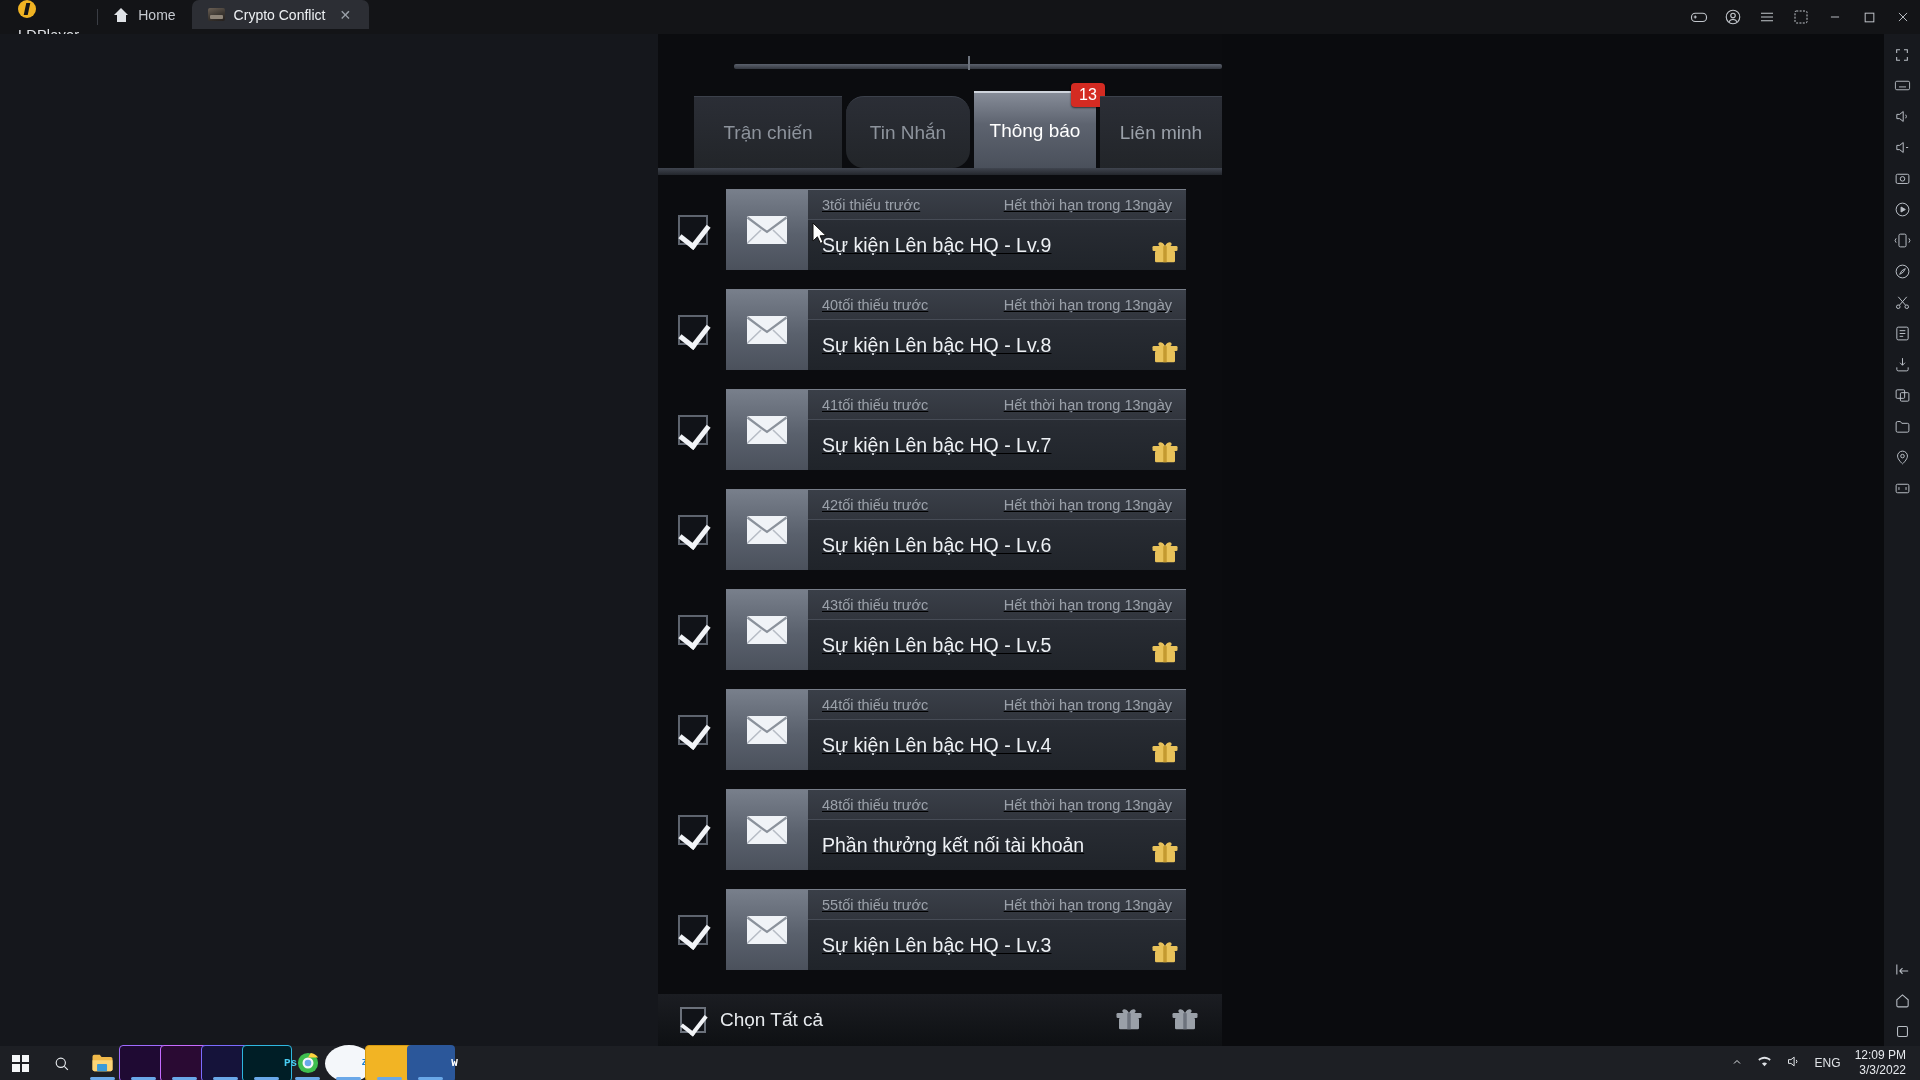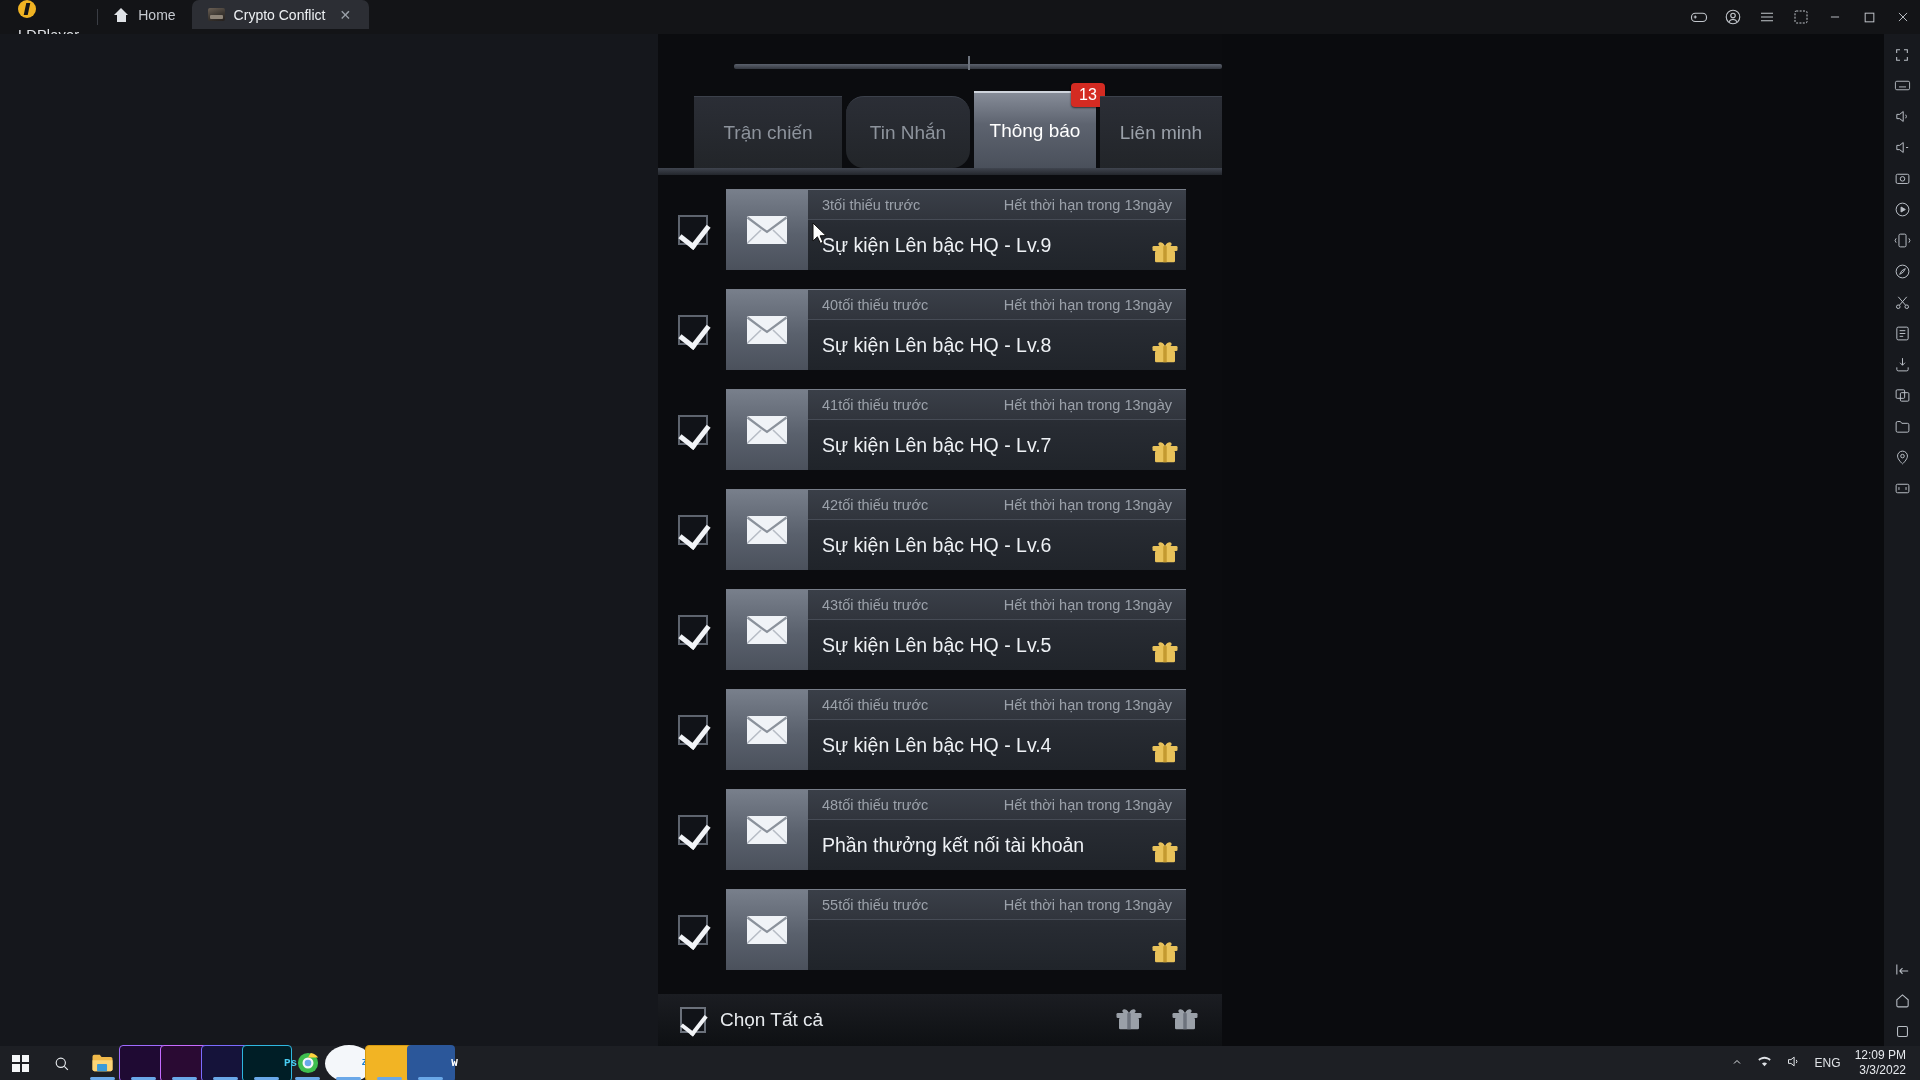--- a/index.html
+++ b/index.html
@@ -188,21 +188,21 @@
   }
   .mail-ico {
     width: 82px; flex: none;
     background: linear-gradient(180deg,#787f8b 0%,#5a616d 55%,#4b515c 100%);
     display: flex; align-items: center; justify-content: center;
   }
   .env { width: 42px; height: 30px; display: block; }
   .rowmain {
     flex: 1 1 auto; position: relative;
     background: linear-gradient(180deg,#30343c 0%,#272b32 48%,#20242a 100%);
-    display: flex; flex-direction: column;
+    display: flex; flex-direction: column; text-decoration: underline;
   }
   .rowhead {
     height: 30px; display: flex; align-items: center;
     justify-content: space-between;
     padding: 0 14px 0 14px;
     background: linear-gradient(180deg,#3a3f48 0%,#31353d 100%);
     border-bottom: 1px solid #474c56;
   }
   .rowhead span { font-size: 14.5px; color: #9ba1aa; }
   .rowtitle {
@@ -535,20 +535,21 @@
                   <rect x="1" y="1" width="40" height="28" rx="1.5" fill="#f0f3f7"></rect>
                   <path d="M1.5 2.5L21 17 40.5 2.5" fill="none" stroke="#8b929c" stroke-width="2.2"></path>
                   <path d="M1.5 28L15 15M40.5 28L27 15" fill="none" stroke="#b6bcc5" stroke-width="1.6"></path>
                 </svg>
               </div>
               <div class="rowmain">
                 <div class="rowhead">
                   <span>55tối thiếu trước</span>
                   <span>Hết thời hạn trong 13ngày</span>
                 </div>
+                <div class="rowtitle">Sự kiện Lên bậc HQ - Lv.3</div>
                 <span class="gift"><svg viewBox="0 0 24 24" fill="#e8c25a">
                     <rect x="2" y="8" width="20" height="4" rx="1"></rect>
                     <rect x="4" y="12" width="16" height="9" rx="1"></rect>
                     <rect x="10.6" y="8" width="2.8" height="13" fill="#c49a30"></rect>
                     <path d="M12 8C10 4 6 4.5 6.8 7 7.4 8.7 10 8.2 12 8zM12 8c2-4 6-3.5 5.2-1-.6 1.7-3.2 1.2-5.2 1z"></path>
                   </svg></span>
               </div>
             </div>
           </div>
         </div>

